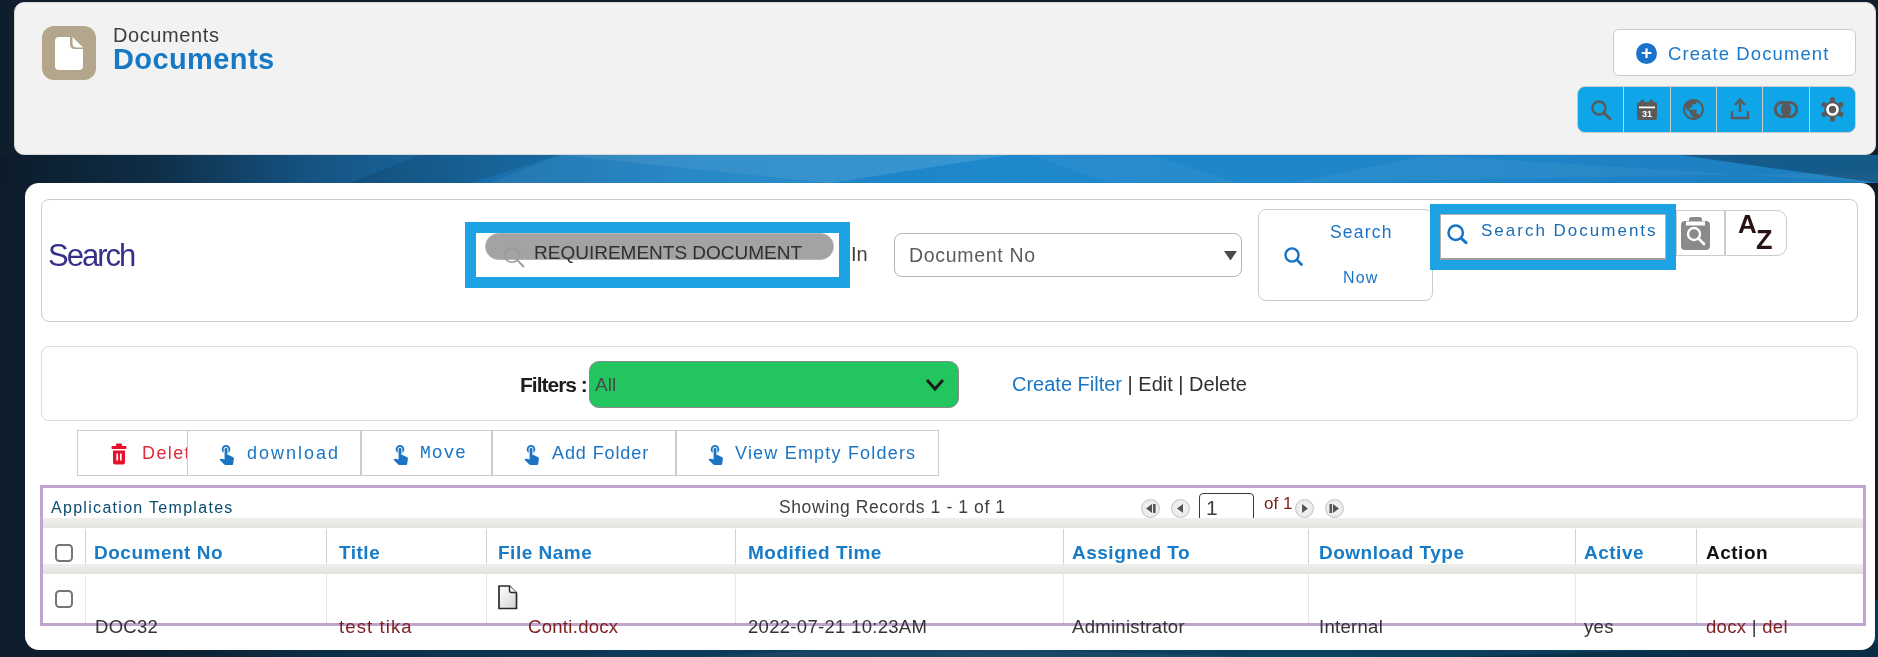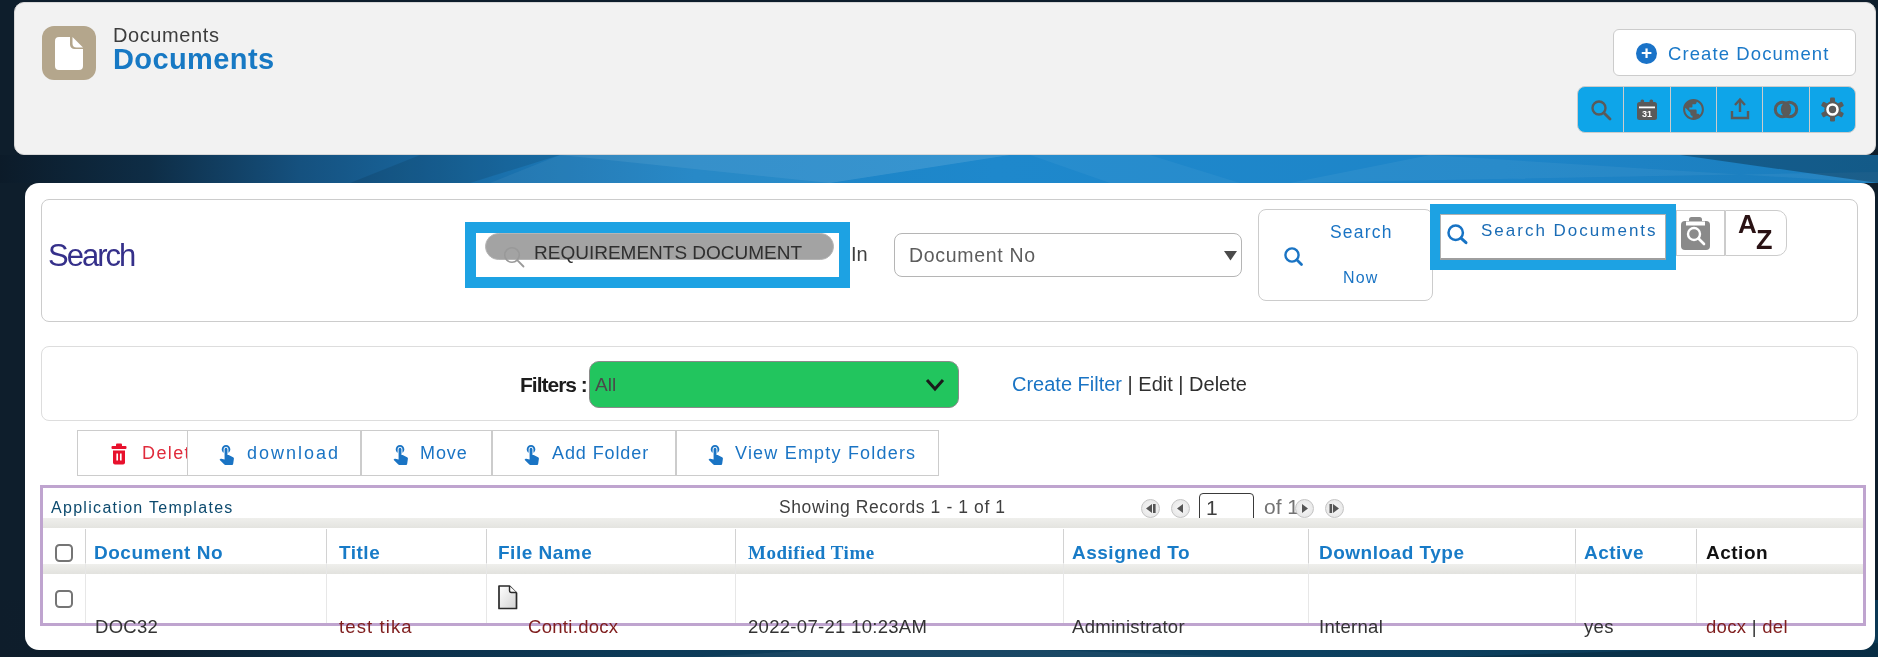--- a/index.html
+++ b/index.html
@@ -66,21 +66,21 @@
 
 #tbl { left:40px; top:485px; width:1826px; height:141px; border:3px solid #bfa4cf; background:#fff; }
 #tband1 { top:30px; left:0; width:1820px; height:10px; background:linear-gradient(#efefec,#e4e4e0); position:absolute;}
 #tband2 { top:76px; left:0; width:1820px; height:10px; background:linear-gradient(#efefec,#e2e2de); position:absolute;}
 .tsep { position:absolute; top:41px; width:1px; height:94px; background:linear-gradient(to bottom,#d2d2d2 0,#d2d2d2 34px,#e7e7e7 34px); }
 #apptempl { position:absolute; left:8px; top:11px; font-size:16px; line-height:1.1; color:#0c4a6e; letter-spacing:1.3px; }
 #showrec { position:absolute; left:736px; top:10px; font-size:17.5px; line-height:1.1; color:#3f3f3f; letter-spacing:0.6px;}
 .pgbtn { position:absolute; top:11px; width:19px; height:19px; overflow:hidden; border-radius:50%;
   background:radial-gradient(#f8f8f8,#e2e2e2); border:1px solid #c4c4c4; }
 #pginput { position:absolute; left:1156px; top:5px; width:55px; height:29px; border:1px solid #3a3a3a; border-radius:4px; font-size:21px; line-height:1.1; color:#3f3f3f; padding-left:6px; padding-top:2px; box-sizing:border-box; background:#fff;}
-#pgof { position:absolute; left:1221px; top:7px; font-size:21px; line-height:1.1; color:#737373; }
+#pgof { position:absolute; left:1221px; top:7px; font-size:17px; line-height:1.1; color:#7f1d1d; }
 .chk { position:absolute; width:18px; height:18px; border:2px solid #757575; border-radius:4.5px; background:#fff; box-sizing:border-box;}
 .hcell { position:absolute; font-size:19px; line-height:1.1; font-weight:bold; color:#187bc7; letter-spacing:0.5px;}
 .dcell { position:absolute; top:14px; font-size:18.5px; color:#333; letter-spacing:0.3px;margin-top:27px;}
 .blue { color:#7f1d1d; }
 </style>
 </head>
 <body>
 
 <svg class="abs" style="left:0;top:0;z-index:0" width="1878" height="657">
   <defs>
@@ -255,21 +255,21 @@
 <div class="abtn" style="left:187px; width:174px;">
   <svg class="hand" style="position:absolute;left:27px;top:11px" width="23" height="23" viewBox="0 0 24 24">
       <path fill="#1a74c4" d="M9 11.24V7.5C9 6.12 10.12 5 11.5 5S14 6.12 14 7.5v3.74c1.21-.81 2-2.18 2-3.74C16 5.01 13.99 3 11.5 3S7 5.01 7 7.5c0 1.56.79 2.93 2 3.74zm9.84 4.63l-4.54-2.26c-.17-.07-.35-.11-.54-.11H13v-6C13 6.67 12.33 6 11.5 6S10 6.67 10 7.5v10.74c-3.6-.76-3.54-.75-3.67-.75-.31 0-.59.13-.79.33l-.79.8 4.94 4.94c.27.27.65.44 1.06.44h6.79c.75 0 1.33-.55 1.44-1.28l.75-5.27c.01-.07.02-.14.02-.2 0-.62-.38-1.16-.91-1.38z"></path>
     </svg>
   <span style="left:59px;letter-spacing:2.0px;">download</span>
 </div>
 <div class="abtn" style="left:361px; width:131px;">
   <svg class="hand" style="position:absolute;left:27px;top:11px" width="23" height="23" viewBox="0 0 24 24">
       <path fill="#1a74c4" d="M9 11.24V7.5C9 6.12 10.12 5 11.5 5S14 6.12 14 7.5v3.74c1.21-.81 2-2.18 2-3.74C16 5.01 13.99 3 11.5 3S7 5.01 7 7.5c0 1.56.79 2.93 2 3.74zm9.84 4.63l-4.54-2.26c-.17-.07-.35-.11-.54-.11H13v-6C13 6.67 12.33 6 11.5 6S10 6.67 10 7.5v10.74c-3.6-.76-3.54-.75-3.67-.75-.31 0-.59.13-.79.33l-.79.8 4.94 4.94c.27.27.65.44 1.06.44h6.79c.75 0 1.33-.55 1.44-1.28l.75-5.27c.01-.07.02-.14.02-.2 0-.62-.38-1.16-.91-1.38z"></path>
     </svg>
-  <span style="left:58px;">Move</span>
+  <span style="left:58px;font-family:Liberation Mono, monospace;">Move</span>
 </div>
 <div class="abtn" style="left:492px; width:184px;">
   <svg class="hand" style="position:absolute;left:27px;top:11px" width="23" height="23" viewBox="0 0 24 24">
       <path fill="#1a74c4" d="M9 11.24V7.5C9 6.12 10.12 5 11.5 5S14 6.12 14 7.5v3.74c1.21-.81 2-2.18 2-3.74C16 5.01 13.99 3 11.5 3S7 5.01 7 7.5c0 1.56.79 2.93 2 3.74zm9.84 4.63l-4.54-2.26c-.17-.07-.35-.11-.54-.11H13v-6C13 6.67 12.33 6 11.5 6S10 6.67 10 7.5v10.74c-3.6-.76-3.54-.75-3.67-.75-.31 0-.59.13-.79.33l-.79.8 4.94 4.94c.27.27.65.44 1.06.44h6.79c.75 0 1.33-.55 1.44-1.28l.75-5.27c.01-.07.02-.14.02-.2 0-.62-.38-1.16-.91-1.38z"></path>
     </svg>
   <span style="left:59px;">Add Folder</span>
 </div>
 <div class="abtn" style="left:676px; width:263px;">
   <svg class="hand" style="position:absolute;left:27px;top:11px" width="23" height="23" viewBox="0 0 24 24">
       <path fill="#1a74c4" d="M9 11.24V7.5C9 6.12 10.12 5 11.5 5S14 6.12 14 7.5v3.74c1.21-.81 2-2.18 2-3.74C16 5.01 13.99 3 11.5 3S7 5.01 7 7.5c0 1.56.79 2.93 2 3.74zm9.84 4.63l-4.54-2.26c-.17-.07-.35-.11-.54-.11H13v-6C13 6.67 12.33 6 11.5 6S10 6.67 10 7.5v10.74c-3.6-.76-3.54-.75-3.67-.75-.31 0-.59.13-.79.33l-.79.8 4.94 4.94c.27.27.65.44 1.06.44h6.79c.75 0 1.33-.55 1.44-1.28l.75-5.27c.01-.07.02-.14.02-.2 0-.62-.38-1.16-.91-1.38z"></path>
@@ -303,21 +303,21 @@
   <div class="tsep" style="left:443px;"></div>
   <div class="tsep" style="left:692px;"></div>
   <div class="tsep" style="left:1020px;"></div>
   <div class="tsep" style="left:1265px;"></div>
   <div class="tsep" style="left:1532px;"></div>
   <div class="tsep" style="left:1653px;"></div>
   <div class="chk" style="left:12px; top:56px;"></div>
   <div class="hcell" style="left:51px; top:55px;">Document No</div>
   <div class="hcell" style="left:296px; top:55px;">Title</div>
   <div class="hcell" style="left:455px; top:55px;">File Name</div>
-  <div class="hcell" style="left:705px; top:55px;font-family:Liberation Serif, serif;">Modified Time</div>
+  <div class="hcell" style="left:705px; top:55px;">Modified Time</div>
   <div class="hcell" style="left:1029px; top:55px;">Assigned To</div>
   <div class="hcell" style="left:1276px; top:55px;">Download Type</div>
   <div class="hcell" style="left:1541px; top:55px;">Active</div>
   <div class="hcell" style="left:1663px; top:55px; color:#111;">Action</div>
   <div class="chk" style="left:12px; top:102px;"></div>
   <div class="dcell" style="left:52px; top:101px;">DOC32</div>
   <div class="dcell blue" style="left:296px; top:101px; letter-spacing:1.1px;">test tika</div>
   <svg style="position:absolute;left:454px;top:96px" width="22" height="27">
       <defs>
         <linearGradient id="fg" x1="0" y1="0" x2="1" y2="1">

